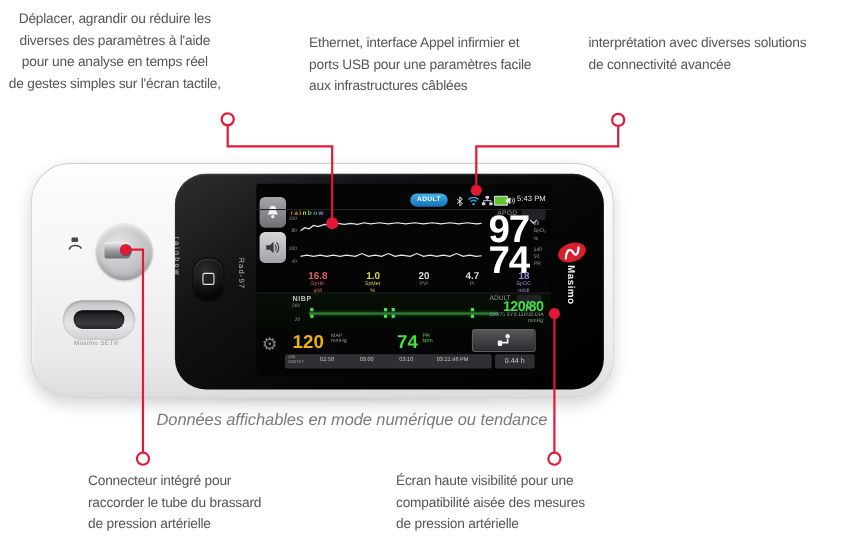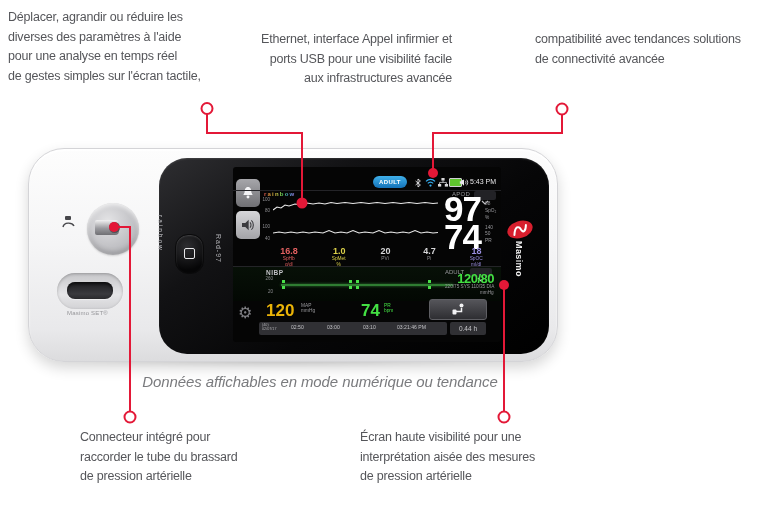--- a/index.html
+++ b/index.html
@@ -1,22 +1,22 @@
 <!DOCTYPE html>
 <html><head>
 <meta charset="utf-8">
 <style>
   html,body{margin:0;padding:0;background:#fff;}
   .stage{position:relative;width:765px;height:505px;background:#fff;overflow:hidden;
          font-family:"Liberation Sans",sans-serif;}
   
   .ann{position:absolute;color:#55565a;font-size:12.5px;letter-spacing:-0.2px;line-height:19.5px;}
   .ann .ln{white-space:nowrap;}
-  .ann.tl{left:8px;top:8px;}
-  .ann.tm{left:261px;top:30px;text-align:right;}
+  .ann.tl{left:8px;top:8px;text-align:center;}
+  .ann.tm{left:281px;top:30px;}
   .ann.tr{left:535px;top:30px;}
   .ann.bl{left:80px;top:428px;}
   .ann.br{left:360px;top:428px;}
   .caption{position:absolute;left:140px;top:373px;width:360px;text-align:center;
            color:#7a7b7e;font-size:15px;font-style:italic;letter-spacing:-0.1px;}
   
   .callouts{position:absolute;left:0;top:0;width:765px;height:505px;z-index:40;pointer-events:none;}
   
   .dev-shadow{position:absolute;left:48px;top:346px;width:465px;height:20px;border-radius:50%;
       background:radial-gradient(ellipse at center, rgba(0,0,0,0.22), rgba(0,0,0,0) 70%);filter:blur(3px);}
@@ -118,36 +118,36 @@
 <div class="stage">
 
   <div class="ann tl">
     <div class="ln">Déplacer, agrandir ou réduire les</div>
     <div class="ln">diverses des paramètres à l'aide</div>
     <div class="ln">pour une analyse en temps réel</div>
     <div class="ln">de gestes simples sur l'écran tactile,</div>
   </div>
   <div class="ann tm">
     <div class="ln">Ethernet, interface Appel infirmier et</div>
-    <div class="ln">ports USB pour une visibilité facile</div>
-    <div class="ln">aux infrastructures avancée</div>
+    <div class="ln">ports USB pour une paramètres facile</div>
+    <div class="ln">aux infrastructures câblées</div>
   </div>
   <div class="ann tr">
-    <div class="ln">compatibilité avec tendances solutions</div>
+    <div class="ln">interprétation avec diverses solutions</div>
     <div class="ln">de connectivité avancée</div>
   </div>
   <div class="caption">Données affichables en mode numérique ou tendance</div>
   <div class="ann bl">
     <div class="ln">Connecteur intégré pour</div>
     <div class="ln">raccorder le tube du brassard</div>
     <div class="ln">de pression artérielle</div>
   </div>
   <div class="ann br">
     <div class="ln">Écran haute visibilité pour une</div>
-    <div class="ln">interprétation aisée des mesures</div>
+    <div class="ln">compatibilité aisée des mesures</div>
     <div class="ln">de pression artérielle</div>
   </div>
 
   <div class="dev-shadow"></div>
 
   <div class="device">
 
     <svg class="cuff-ico" width="15" height="13" viewBox="0 0 15 13">
       <rect x="4" y="1" width="6" height="4" rx="1" fill="#47474b"></rect>
       <path d="M2,12 C3,7 11,7 13,11" stroke="#47474b" stroke-width="1.4" fill="none"></path>

